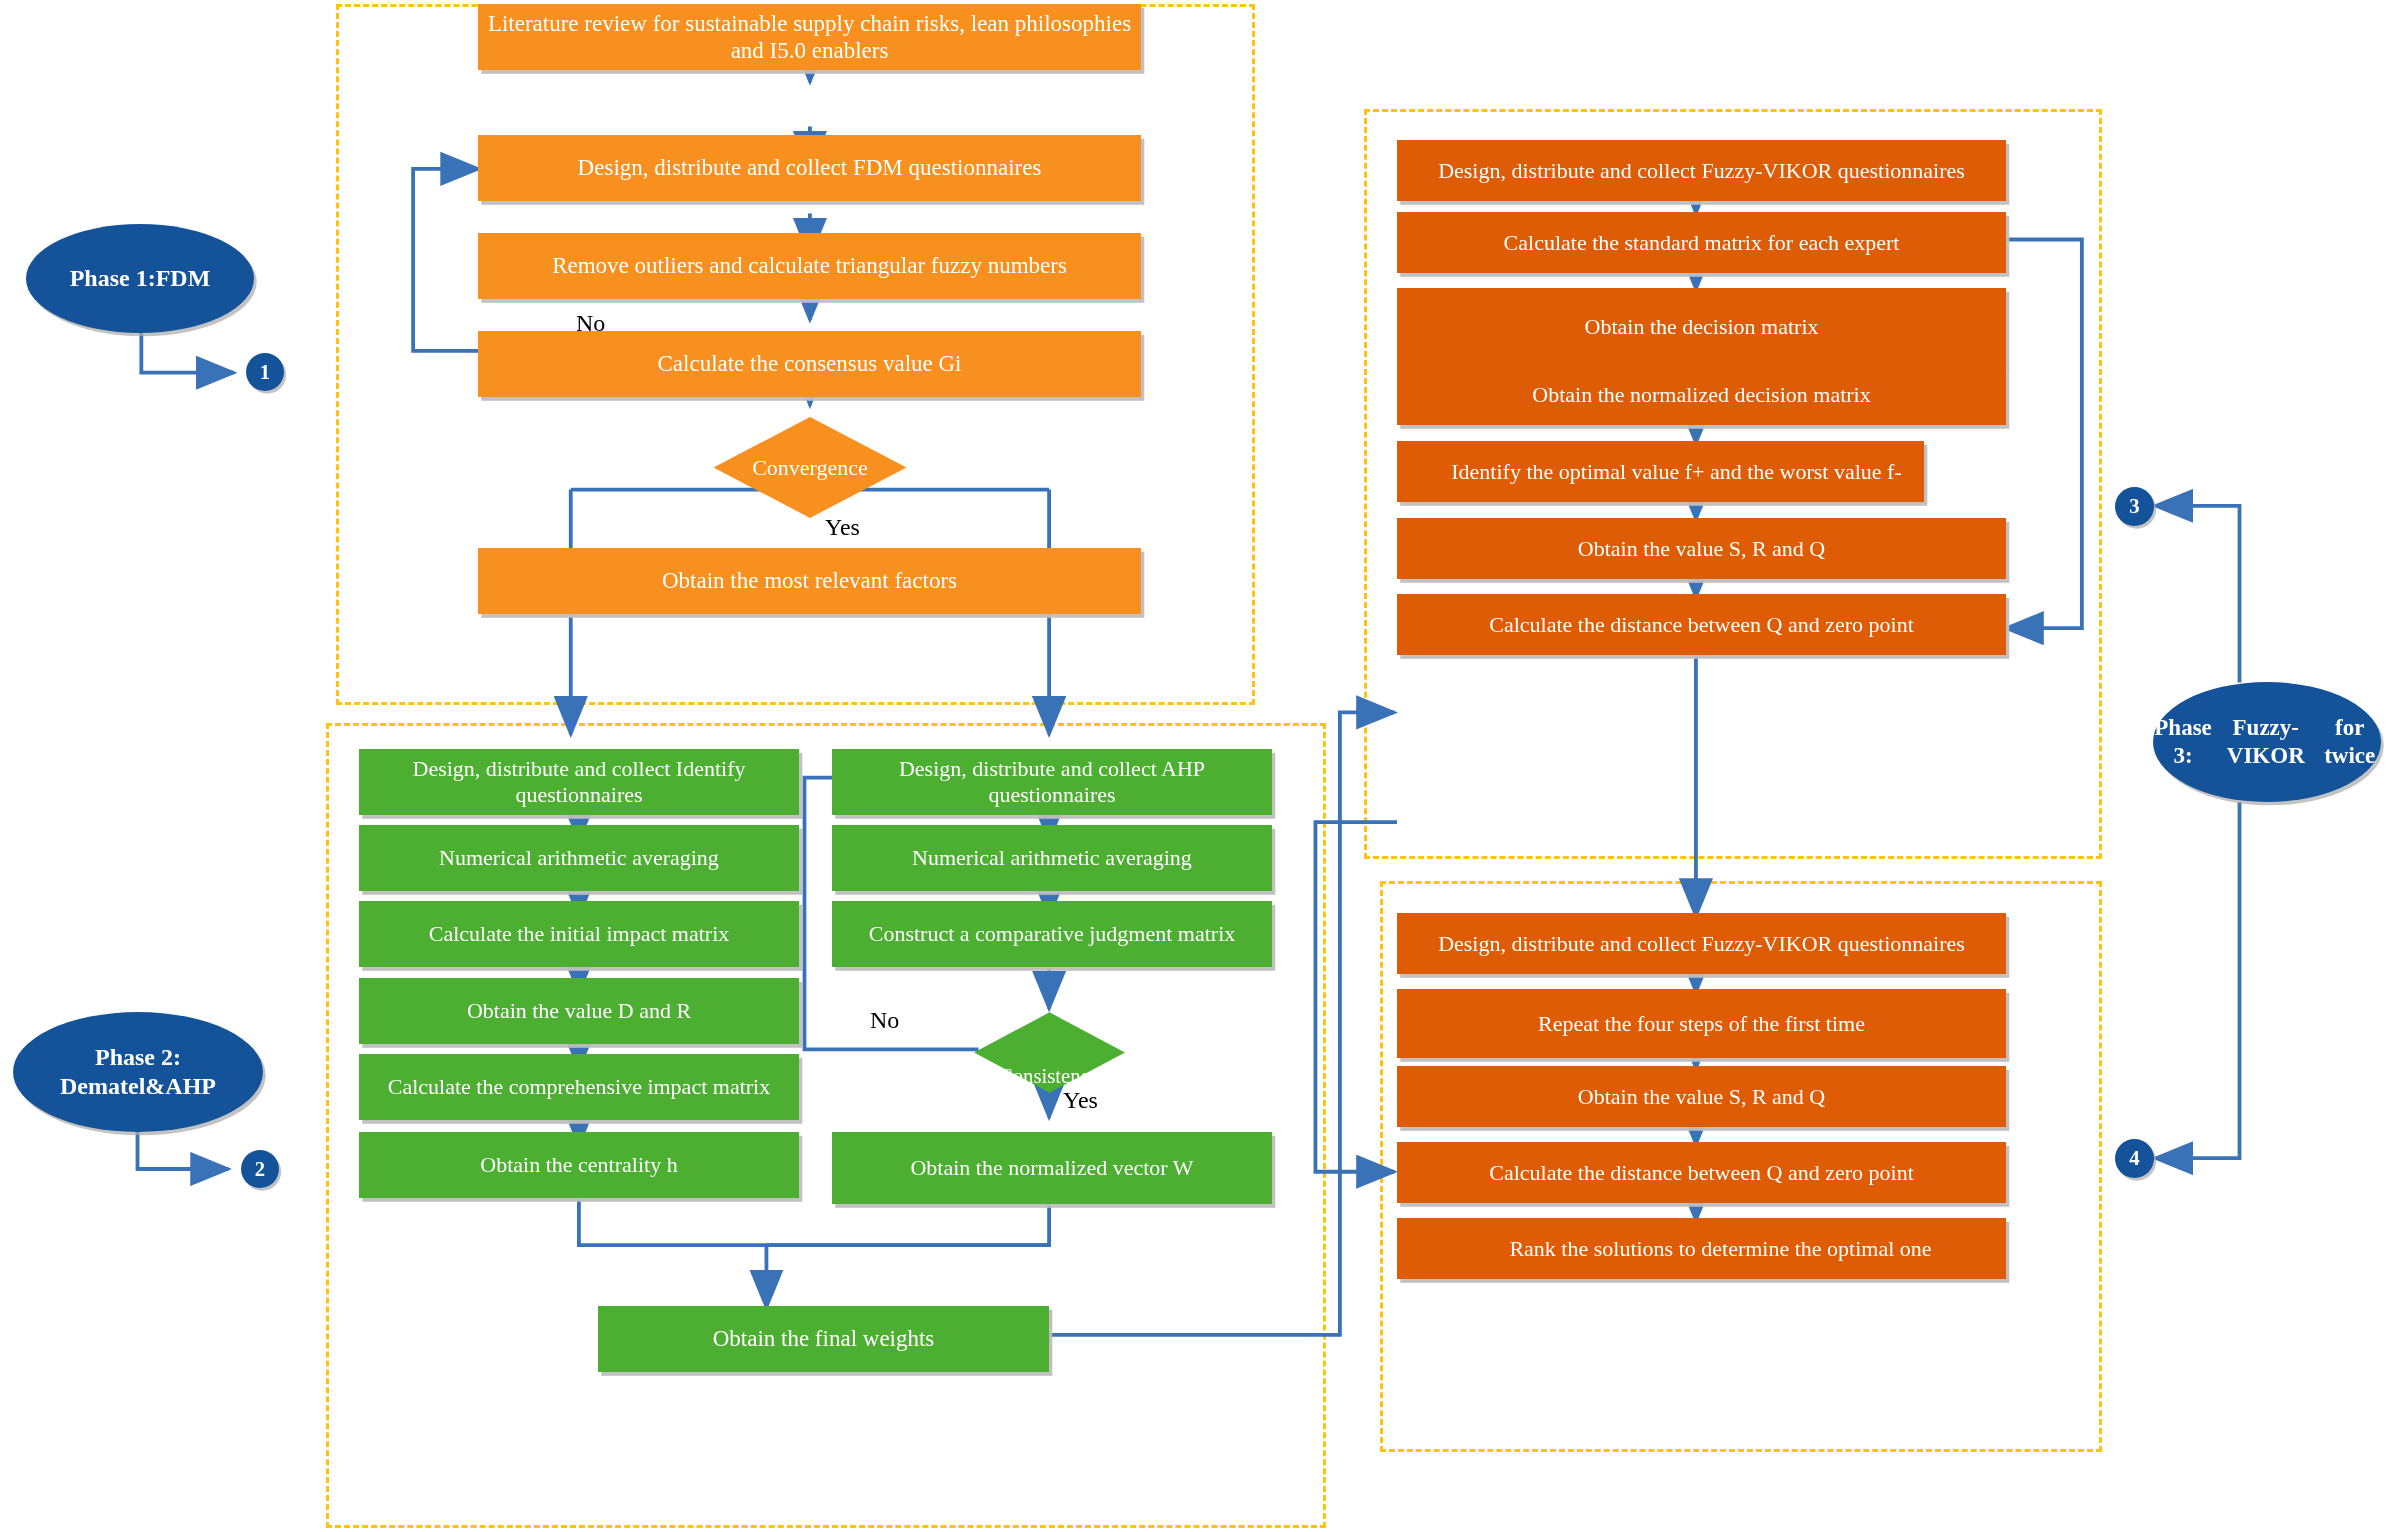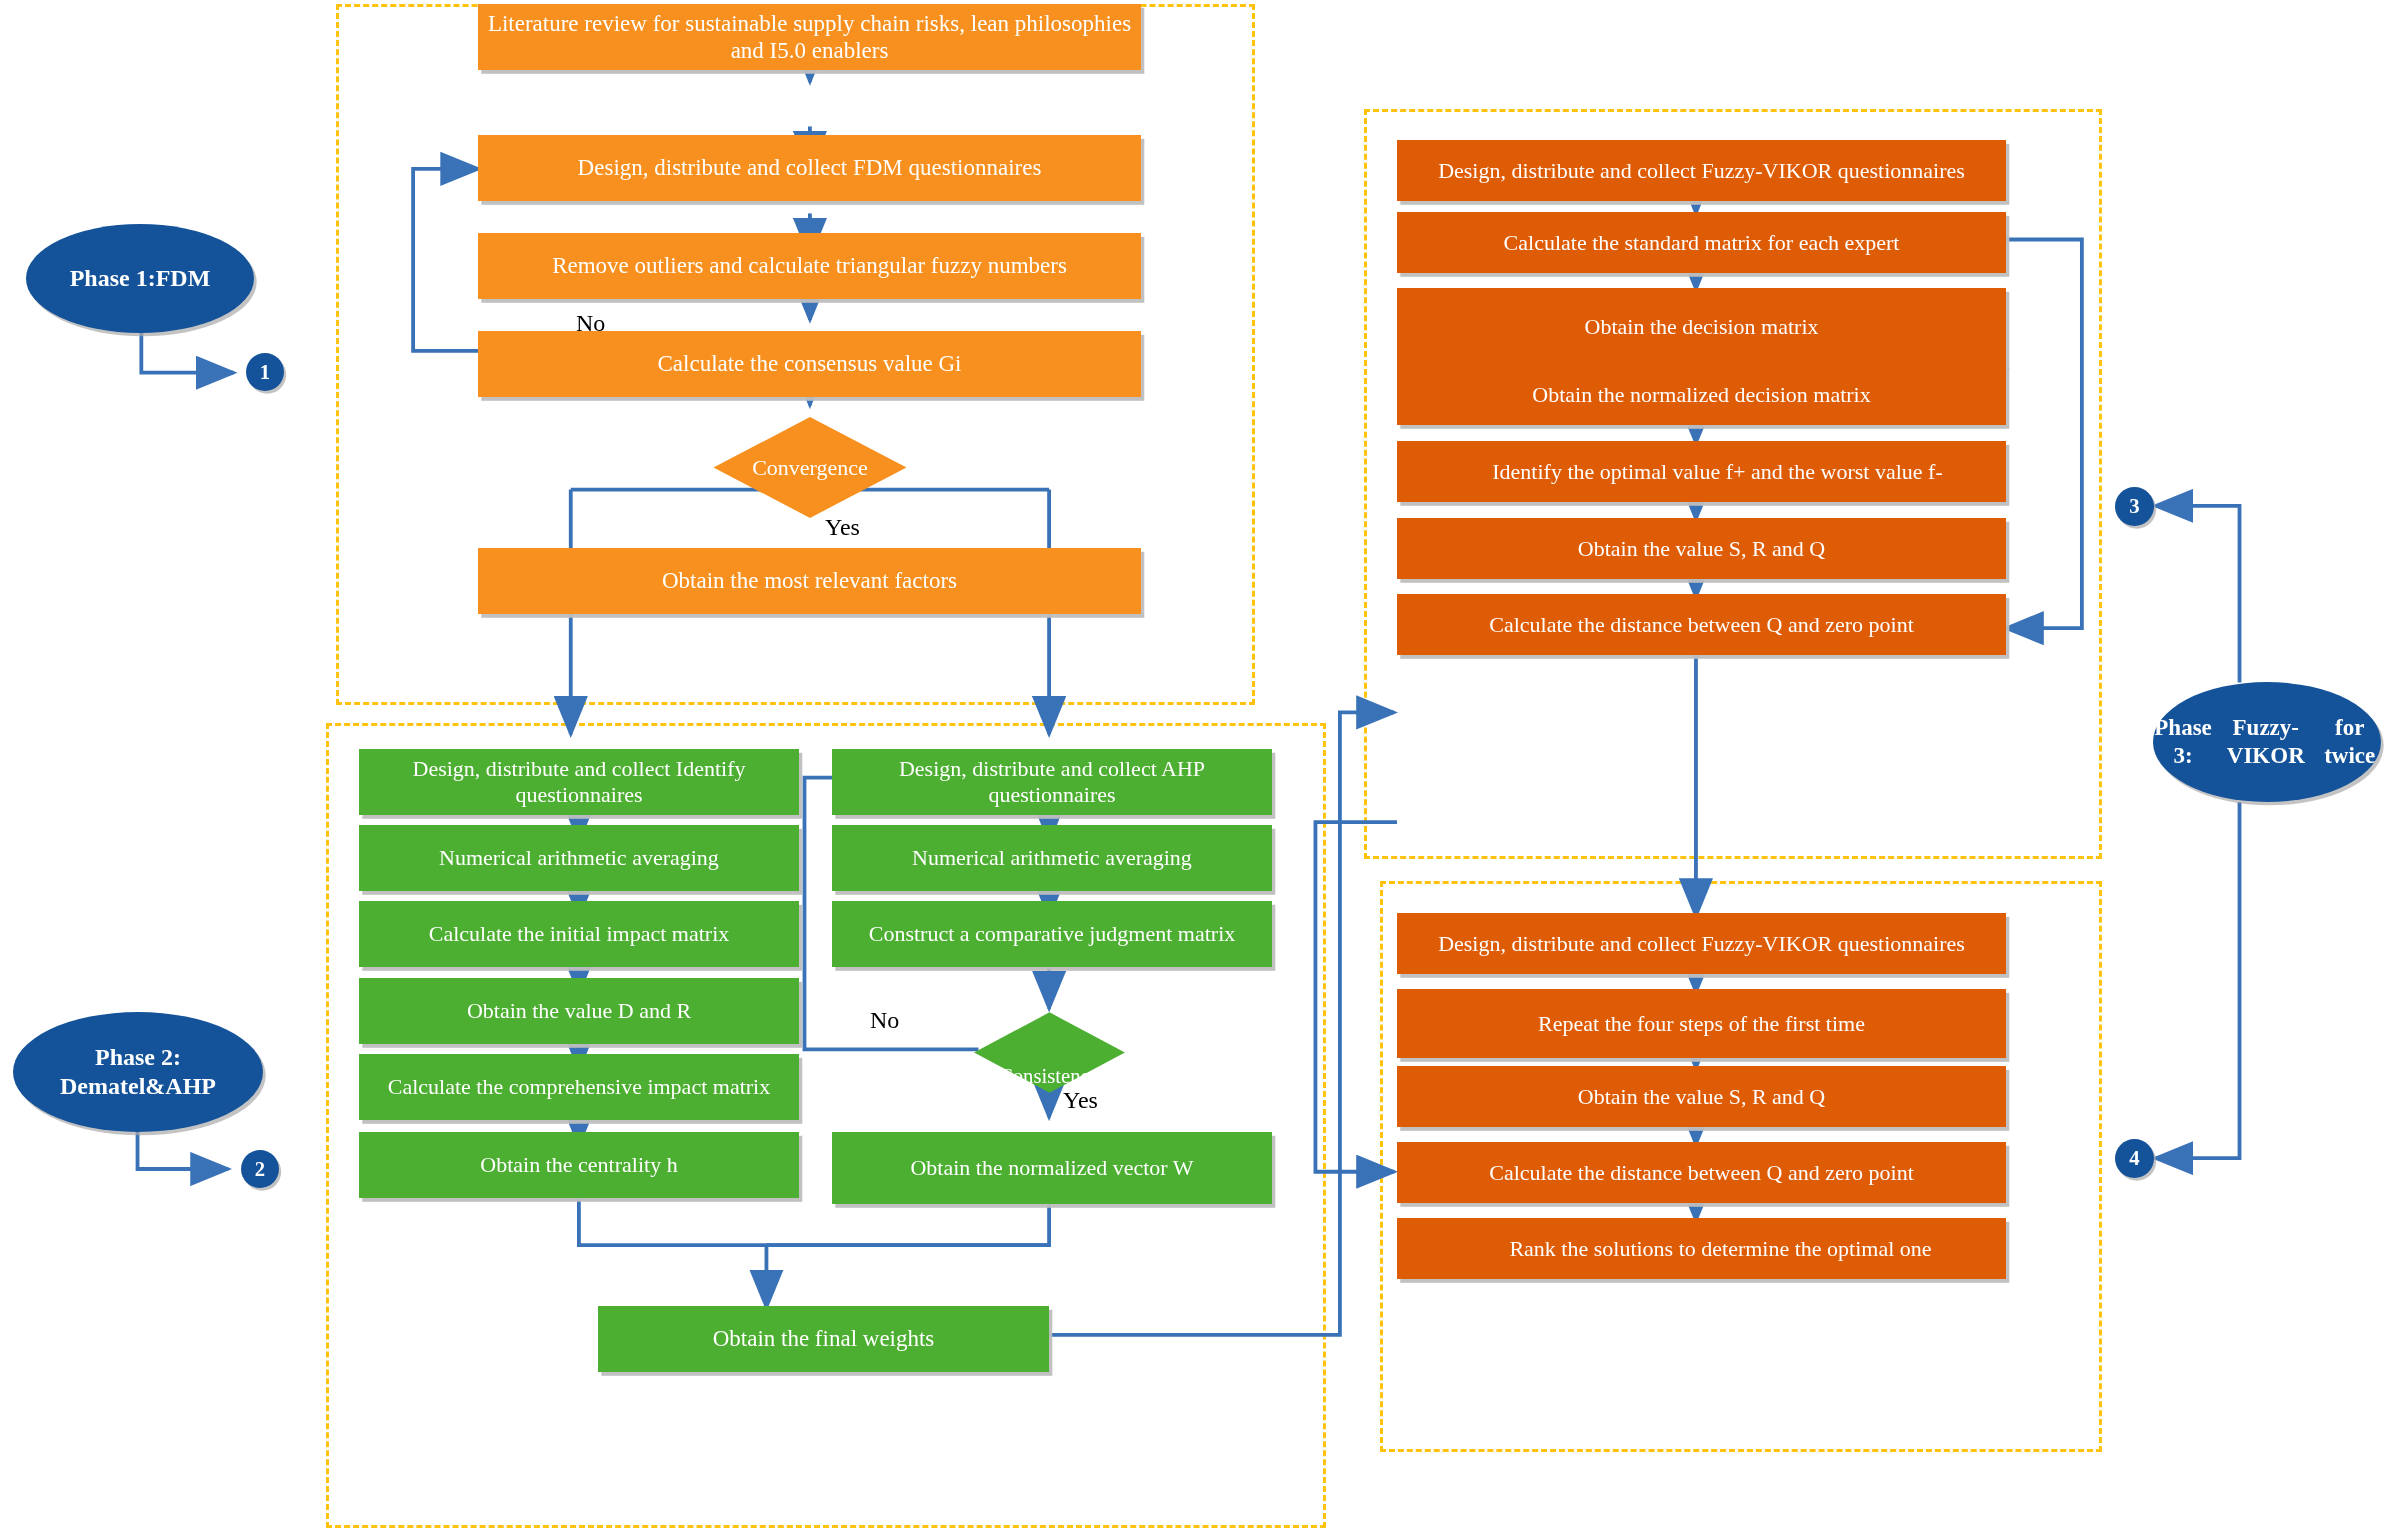--- a/index.html
+++ b/index.html
@@ -179,21 +179,21 @@
   </div>
   <div class="node proc orange3" style="left:1397px;top:212px;width:609px;height:61px;font-size:22px;">
     <span>Calculate the standard matrix for each expert</span>
   </div>
   <div class="node proc orange3" style="left:1397px;top:288px;width:609px;height:78px;font-size:22px;">
     <span>Obtain the decision matrix</span>
   </div>
   <div class="node proc orange3" style="left:1397px;top:364px;width:609px;height:61px;font-size:22px;">
     <span>Obtain the normalized decision matrix</span>
   </div>
-  <div class="node proc orange3" style="left:1397px;top:441px;width:609px;height:61px;font-size:22px;padding-left:32px;">
+  <div class="node proc orange3" style="left:1397px;top:441px;width:527px;height:61px;font-size:22px;padding-left:32px;">
     <span>Identify the optimal value f+ and the worst value f-</span>
   </div>
   <div class="node proc orange3" style="left:1397px;top:518px;width:609px;height:61px;font-size:22px;">
     <span>Obtain the value S, R and Q</span>
   </div>
   <div class="node proc orange3" style="left:1397px;top:594px;width:609px;height:61px;font-size:22px;">
     <span>Calculate the distance between Q and zero point</span>
   </div>
 
   <div class="node proc orange3" style="left:1397px;top:913px;width:609px;height:61px;font-size:22px;">

